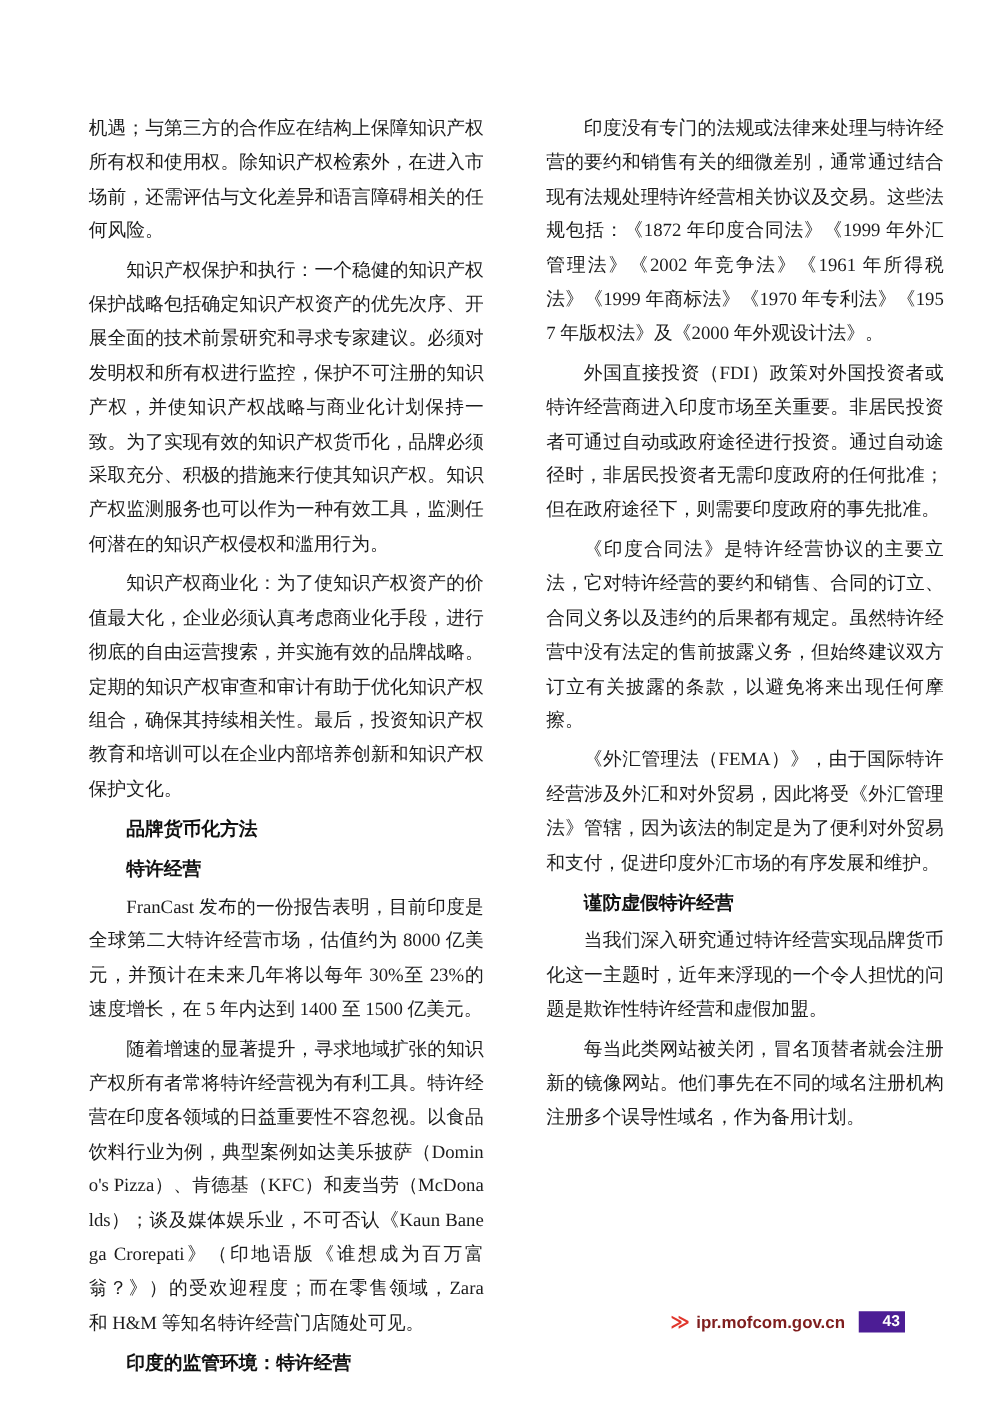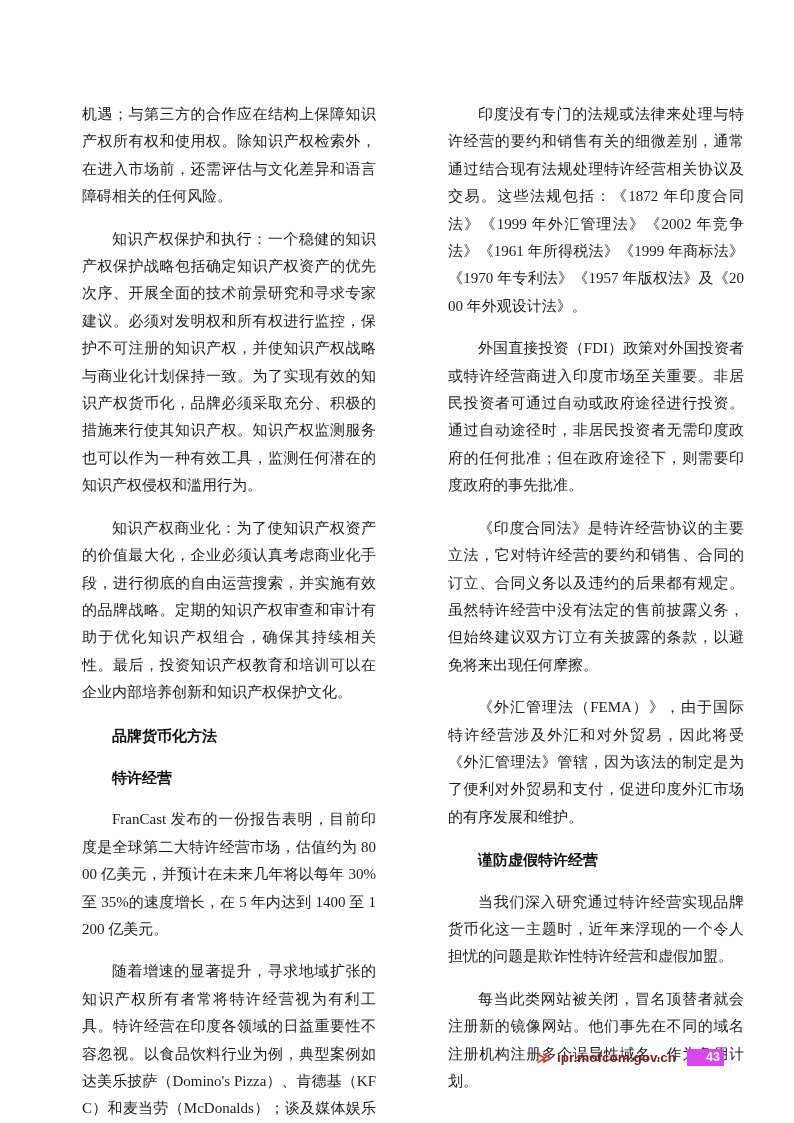--- a/index.html
+++ b/index.html
@@ -8,21 +8,21 @@
     background:#ffffff;
     position:relative;
     overflow:hidden;
     font-family:"Liberation Serif","DejaVu Serif",serif;
   }
   .page { position:absolute; inset:0; background:#ffffff; }
   .col { position:absolute; top:86px; }
   .col-left  { left:67px;  width:324px; }
   .col-right { left:433px; width:326px; }
   p.para {
-    margin:15px;
+    margin:4px;
     font-size:15px;
     line-height:27.4px;
     color:#1c1c1c;
     text-align:justify;
     text-justify:inter-character;
     text-indent:2em;
     word-break:break-all;
   }
   p.para.noindent { text-indent:0; }
   p.para.heading {
@@ -52,42 +52,42 @@
     color:#7f1d1d;
     font-family:"Liberation Sans","DejaVu Sans",sans-serif;
     font-weight:700;
     font-size:13.5px;
     line-height:17px;
   }
   .page-badge {
     margin-left:11px;
     width:33px;
     height:17px;
-    background:#d946ef;
+    background:#4c1d95;
     color:#ffffff;
     font-family:"Liberation Sans","DejaVu Sans",sans-serif;
     font-weight:700;
     font-size:12.5px;
     line-height:17px;
     text-align:right;
     padding-right:4px;
   }
 </style>
 </head>
 <body>
 
 <div class="page">
 
   <div class="col col-left">
       <p class="para body noindent">机遇；与第三方的合作应在结构上保障知识产权所有权和使用权。除知识产权检索外，在进入市场前，还需评估与文化差异和语言障碍相关的任何风险。</p>
       <p class="para body">知识产权保护和执行：一个稳健的知识产权保护战略包括确定知识产权资产的优先次序、开展全面的技术前景研究和寻求专家建议。必须对发明权和所有权进行监控，保护不可注册的知识产权，并使知识产权战略与商业化计划保持一致。为了实现有效的知识产权货币化，品牌必须采取充分、积极的措施来行使其知识产权。知识产权监测服务也可以作为一种有效工具，监测任何潜在的知识产权侵权和滥用行为。</p>
       <p class="para body">知识产权商业化：为了使知识产权资产的价值最大化，企业必须认真考虑商业化手段，进行彻底的自由运营搜索，并实施有效的品牌战略。定期的知识产权审查和审计有助于优化知识产权组合，确保其持续相关性。最后，投资知识产权教育和培训可以在企业内部培养创新和知识产权保护文化。</p>
       <p class="para heading">品牌货币化方法</p>
       <p class="para heading">特许经营</p>
-      <p class="para body">FranCast 发布的一份报告表明，目前印度是全球第二大特许经营市场，估值约为 8000 亿美元，并预计在未来几年将以每年 30%至 35%的速度增长，在 5 年内达到 1400 至 1200 亿美元。</p>
+      <p class="para body">FranCast 发布的一份报告表明，目前印度是全球第二大特许经营市场，估值约为 8000 亿美元，并预计在未来几年将以每年 30%至 23%的速度增长，在 5 年内达到 1400 至 1500 亿美元。</p>
       <p class="para body">随着增速的显著提升，寻求地域扩张的知识产权所有者常将特许经营视为有利工具。特许经营在印度各领域的日益重要性不容忽视。以食品饮料行业为例，典型案例如达美乐披萨（Domino's Pizza）、肯德基（KFC）和麦当劳（McDonalds）；谈及媒体娱乐业，不可否认《Kaun Banega Crorepati》（印地语版《谁想成为百万富翁？》）的受欢迎程度；而在零售领域，Zara 和 H&amp;M 等知名特许经营门店随处可见。</p>
       <p class="para heading">印度的监管环境：特许经营</p>
     </div>
 
   <div class="col col-right">
       <p class="para body">印度没有专门的法规或法律来处理与特许经营的要约和销售有关的细微差别，通常通过结合现有法规处理特许经营相关协议及交易。这些法规包括：《1872 年印度合同法》《1999 年外汇管理法》《2002 年竞争法》《1961 年所得税法》《1999 年商标法》《1970 年专利法》《1957 年版权法》及《2000 年外观设计法》。</p>
       <p class="para body">外国直接投资（FDI）政策对外国投资者或特许经营商进入印度市场至关重要。非居民投资者可通过自动或政府途径进行投资。通过自动途径时，非居民投资者无需印度政府的任何批准；但在政府途径下，则需要印度政府的事先批准。</p>
       <p class="para body">《印度合同法》是特许经营协议的主要立法，它对特许经营的要约和销售、合同的订立、合同义务以及违约的后果都有规定。虽然特许经营中没有法定的售前披露义务，但始终建议双方订立有关披露的条款，以避免将来出现任何摩擦。</p>
       <p class="para body">《外汇管理法（FEMA）》，由于国际特许经营涉及外汇和对外贸易，因此将受《外汇管理法》管辖，因为该法的制定是为了便利对外贸易和支付，促进印度外汇市场的有序发展和维护。</p>
       <p class="para heading">谨防虚假特许经营</p>

